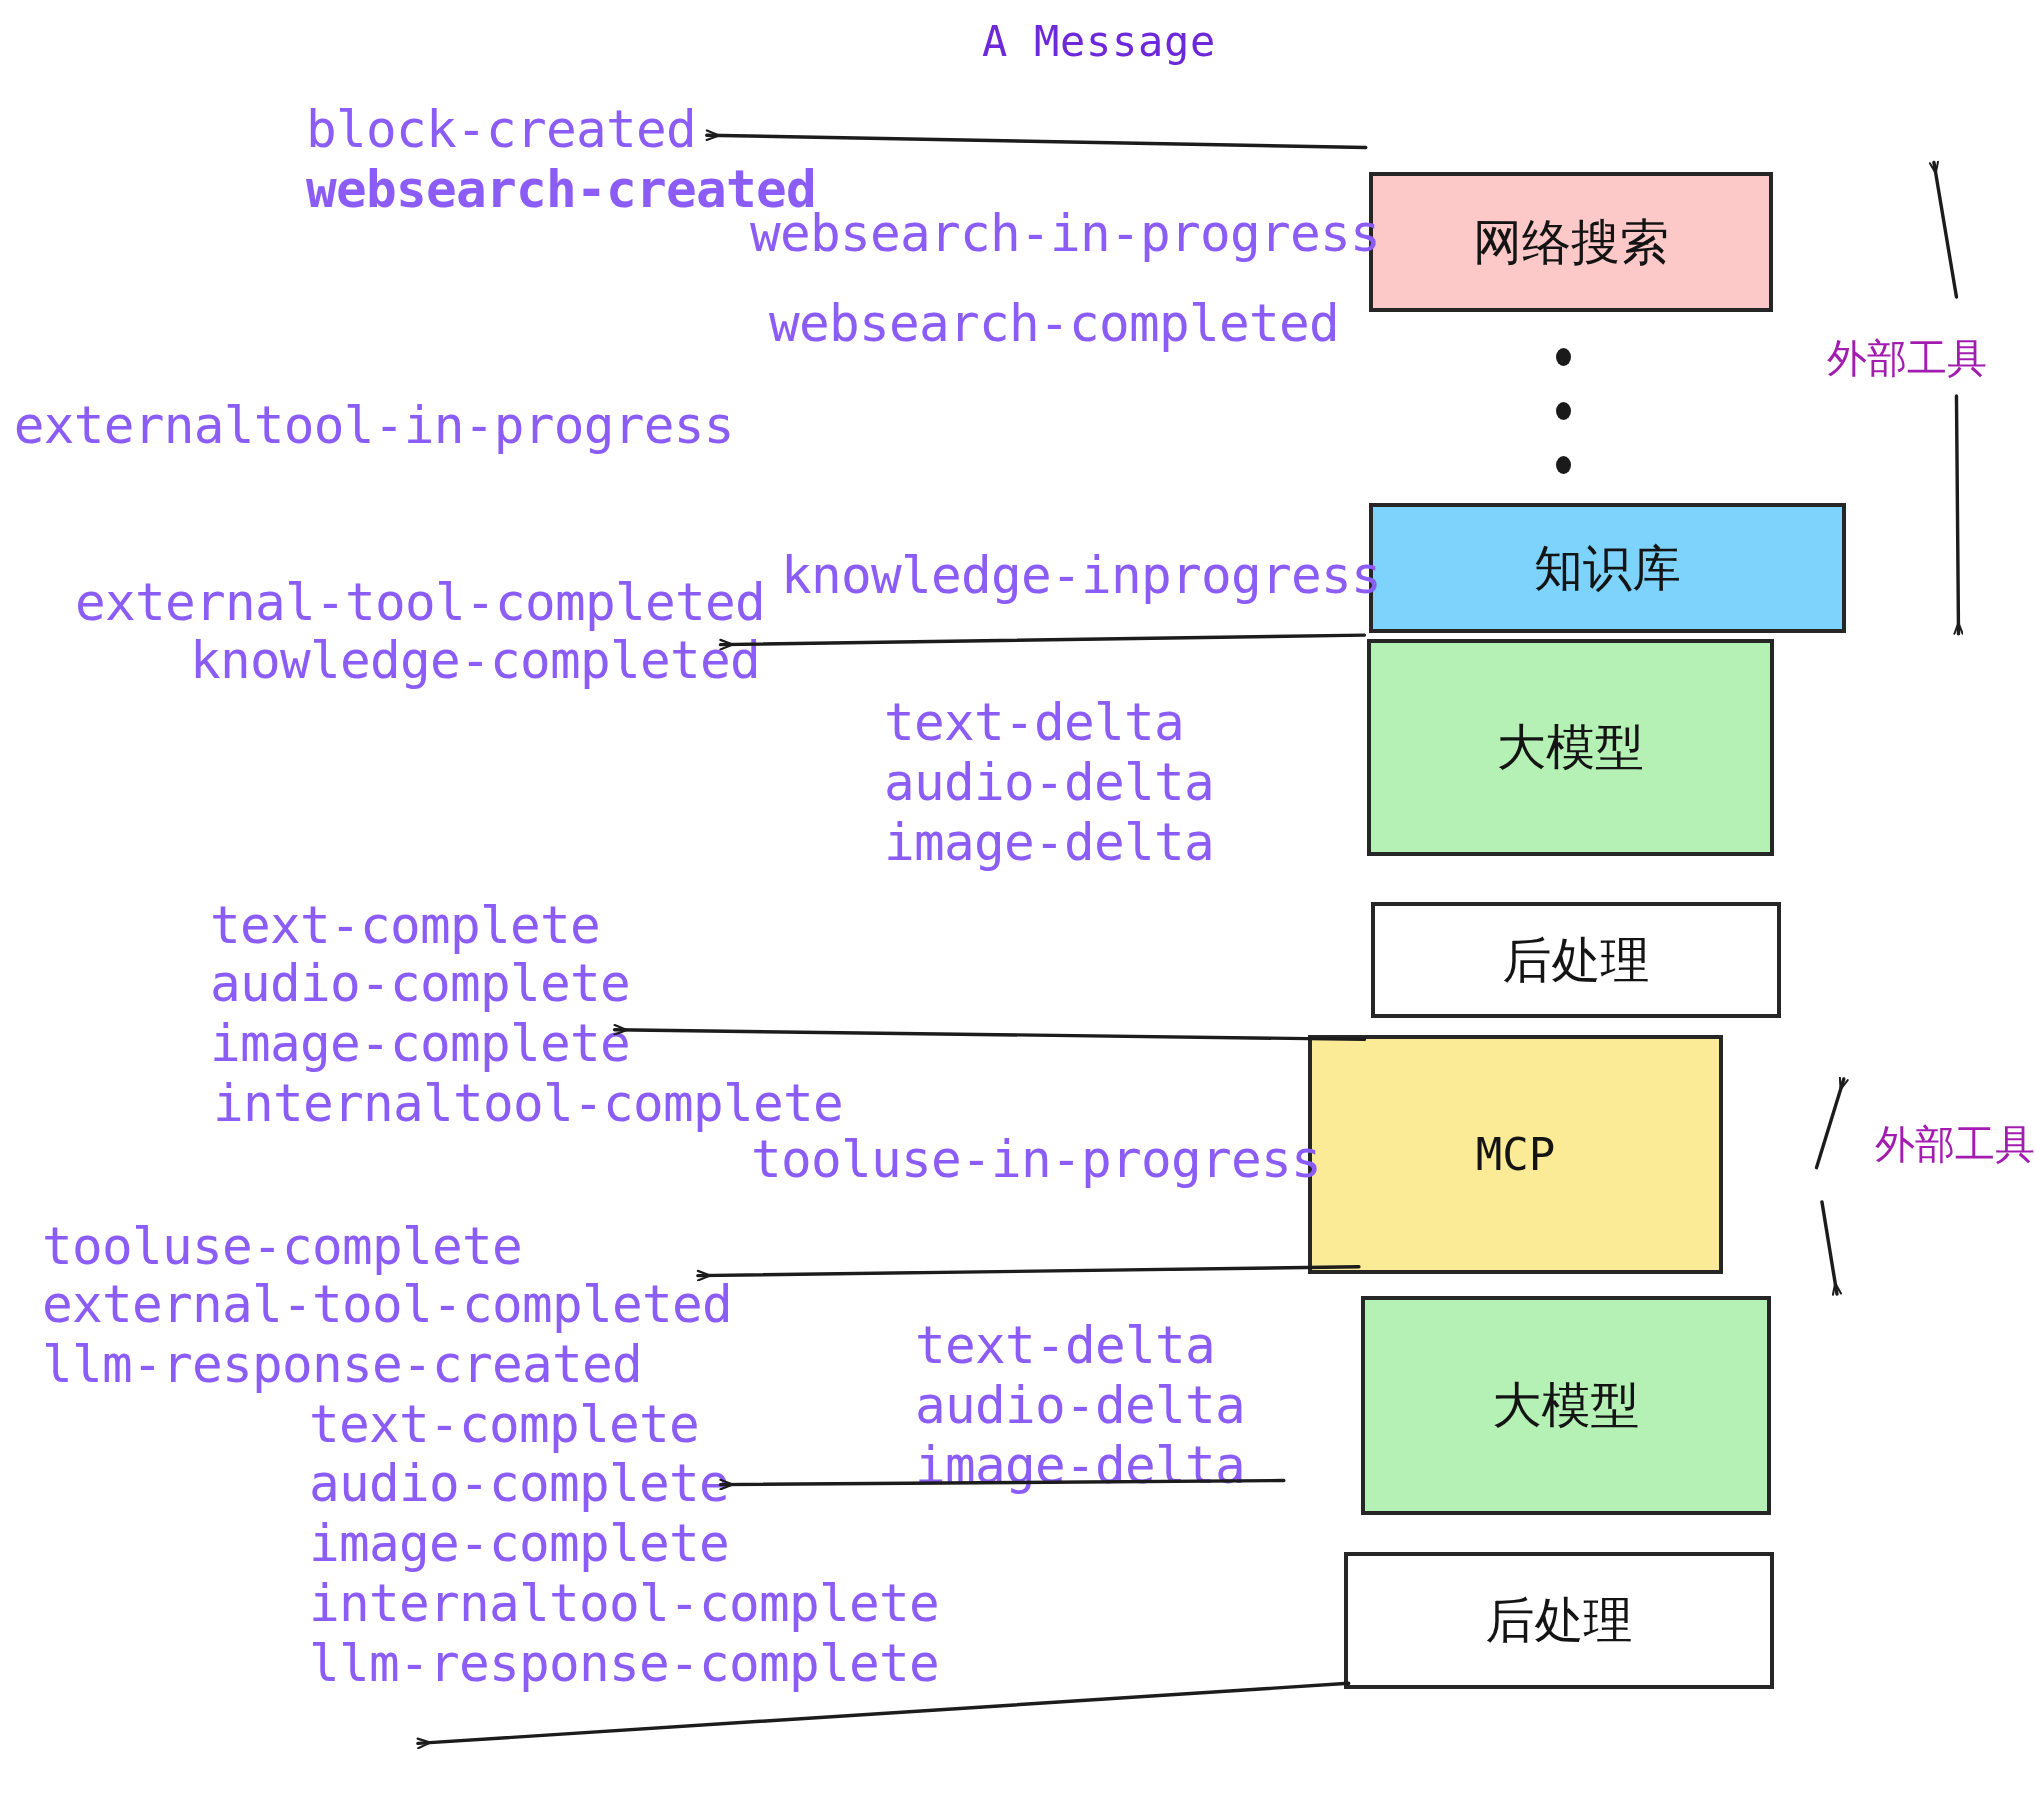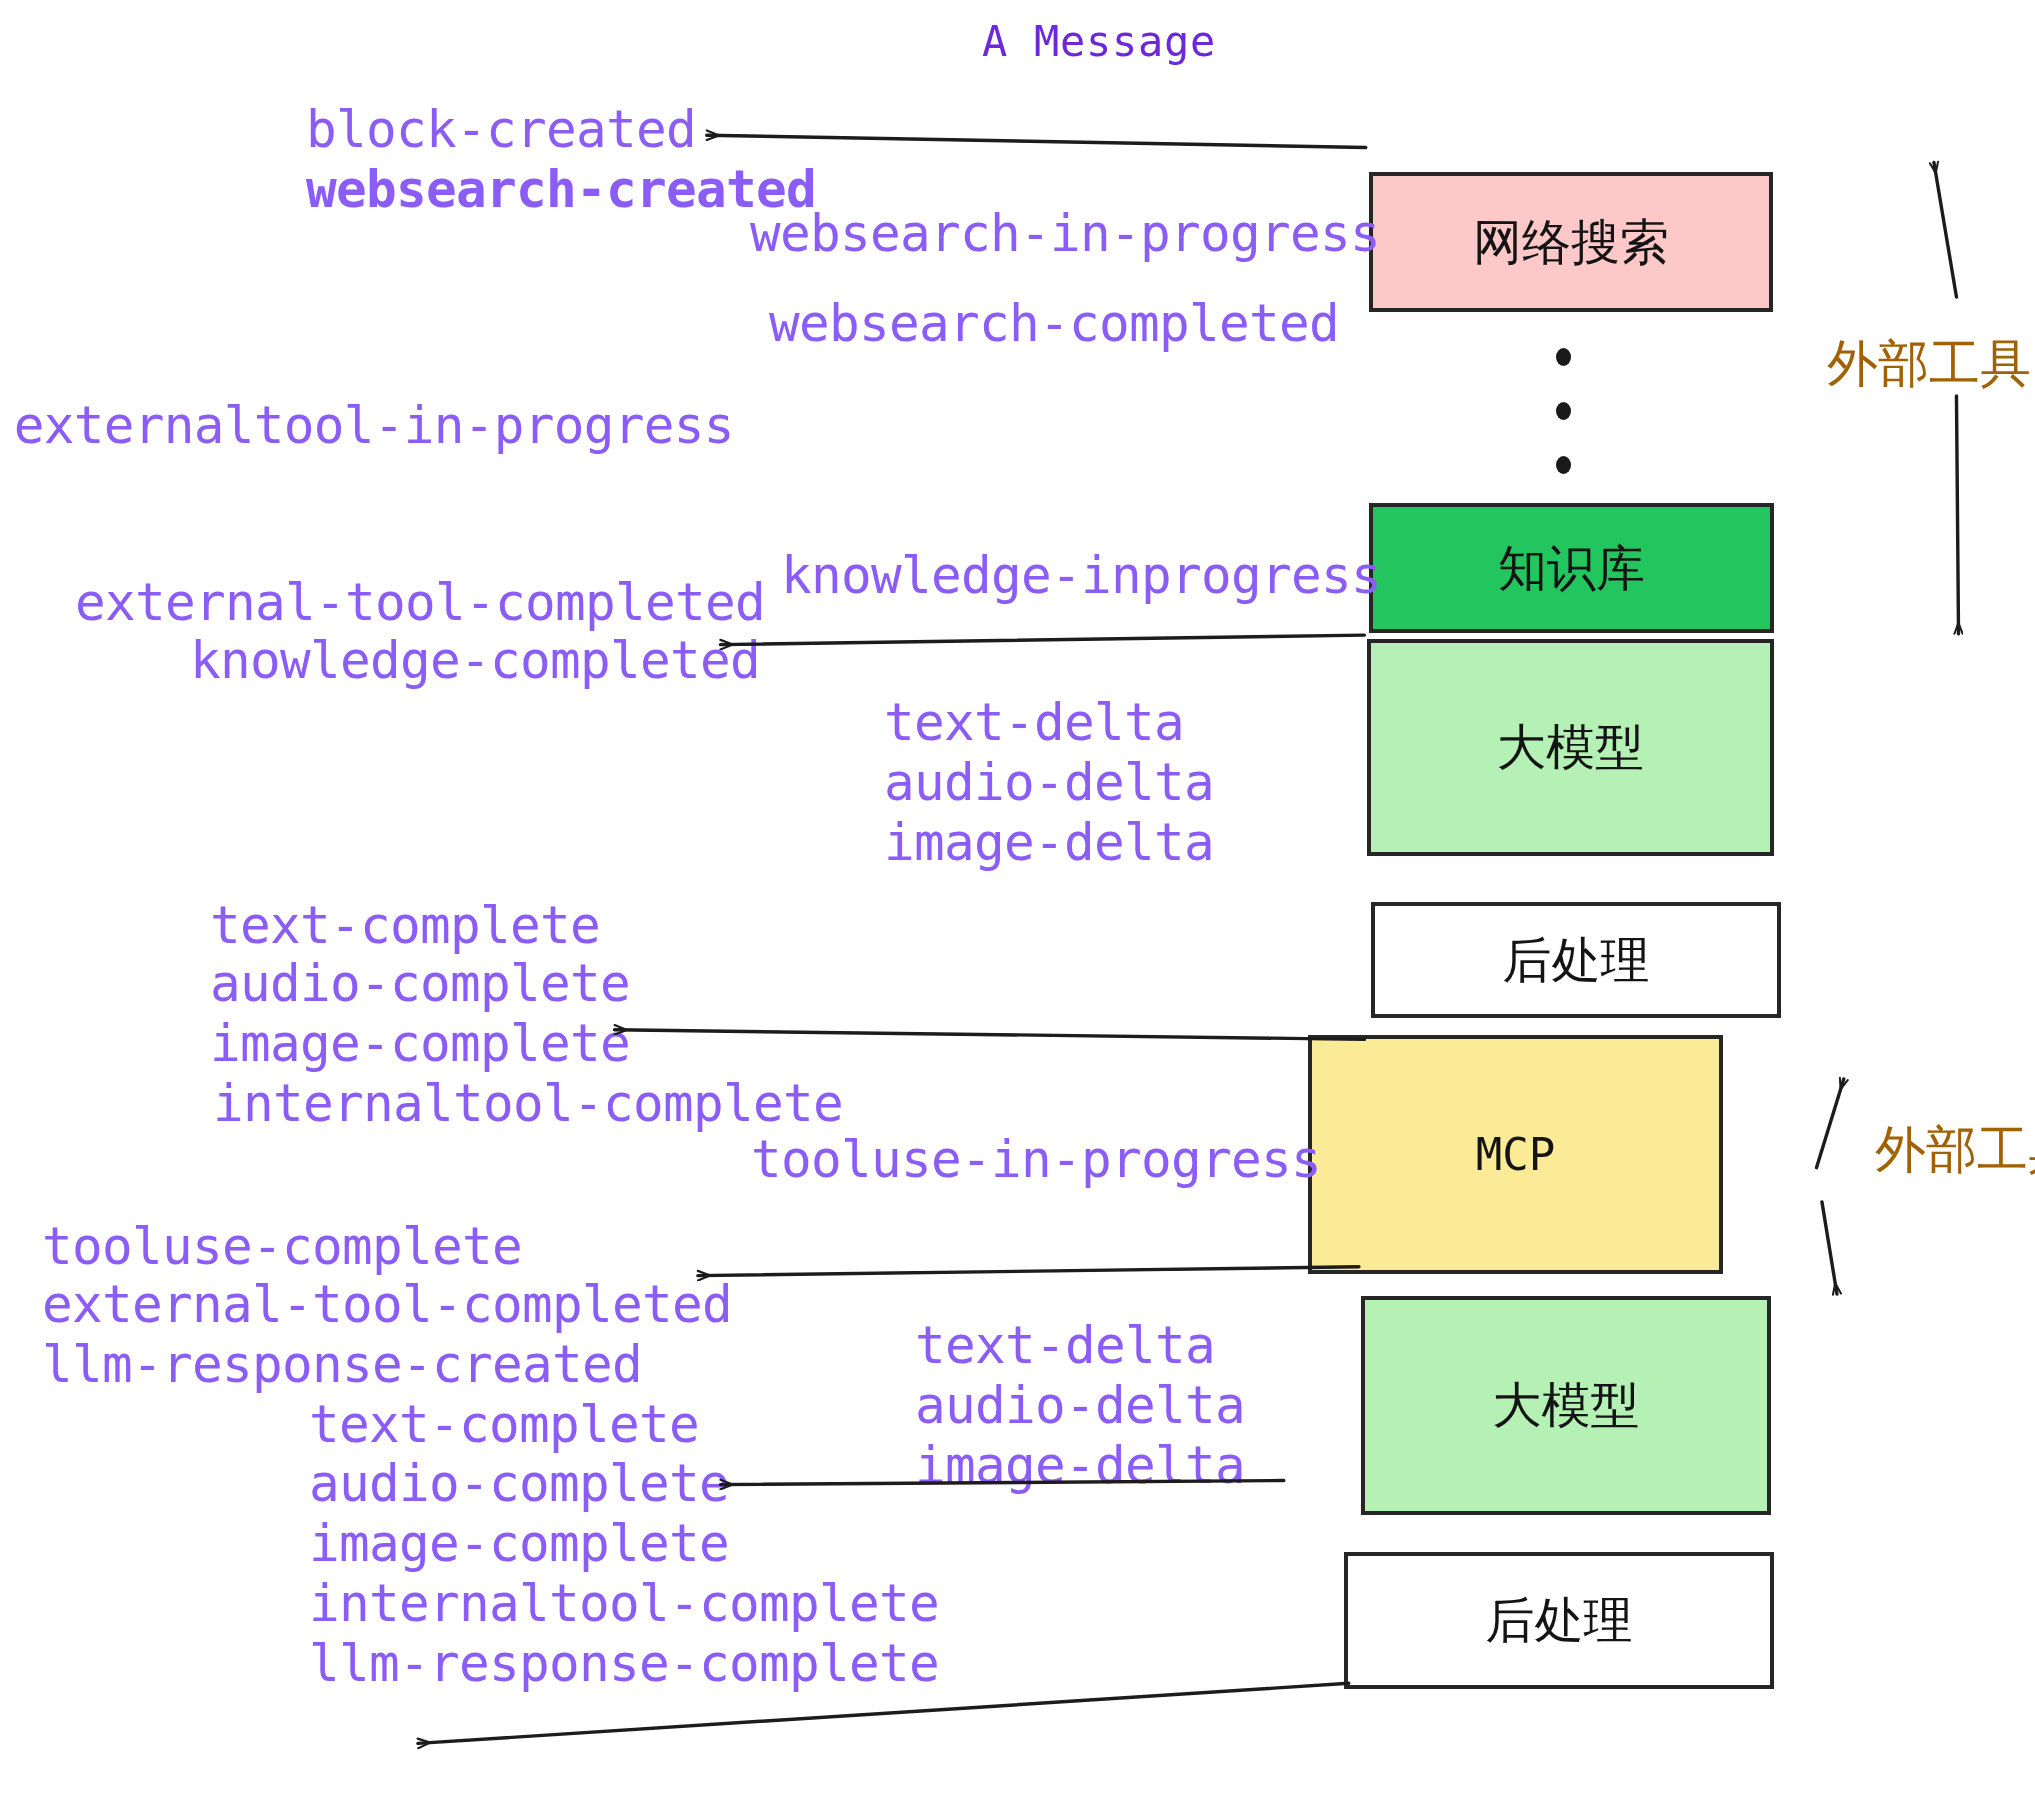--- a/index.html
+++ b/index.html
@@ -53,22 +53,22 @@
   }
   .node.mcp > .node-label {
     font-family: "DejaVu Sans Mono", "Liberation Mono", monospace;
     font-size: 44px;
     letter-spacing: 0px;
   }
   
   .side-label {
     position: absolute;
     font-family: "DejaVu Sans", "Liberation Sans", sans-serif;
-    font-size: 51px;
-    color: #a16207;
+    font-size: 40px;
+    color: #a21caf;
     white-space: nowrap;
     line-height: 1;
   }
   
   .vdots {
     position: absolute;
     display: flex;
     flex-direction: column;
     align-items: center;
     justify-content: space-between;
@@ -93,21 +93,21 @@
 <body>
 
 <div id="canvas">
 
   <div class="title" id="diagram-title" style="left:982px; top:17px;">A Message</div>
 
   <div id="nodes-layer">
       <div class="node" style="left: 1369px; top: 172px; width: 404px; height: 140px; background: rgb(252, 200, 200);">
         <span class="node-label">网络搜索</span>
       </div>
-      <div class="node" style="left: 1369px; top: 503px; width: 405px; height: 130px; background: #22c55e;">
+      <div class="node" style="left: 1369px; top: 503px; width: 477px; height: 130px; background: #7dd3fc;">
         <span class="node-label">知识库</span>
       </div>
       <div class="node" style="left: 1367px; top: 639px; width: 407px; height: 217px; background: rgb(181, 240, 181);">
         <span class="node-label">大模型</span>
       </div>
       <div class="node" style="left: 1371px; top: 902px; width: 410px; height: 116px; background: rgb(255, 255, 255);">
         <span class="node-label">后处理</span>
       </div>
       <div class="node mcp" style="left: 1308px; top: 1035px; width: 415px; height: 239px; background: rgb(252, 235, 150);">
         <span class="node-label">MCP</span>

